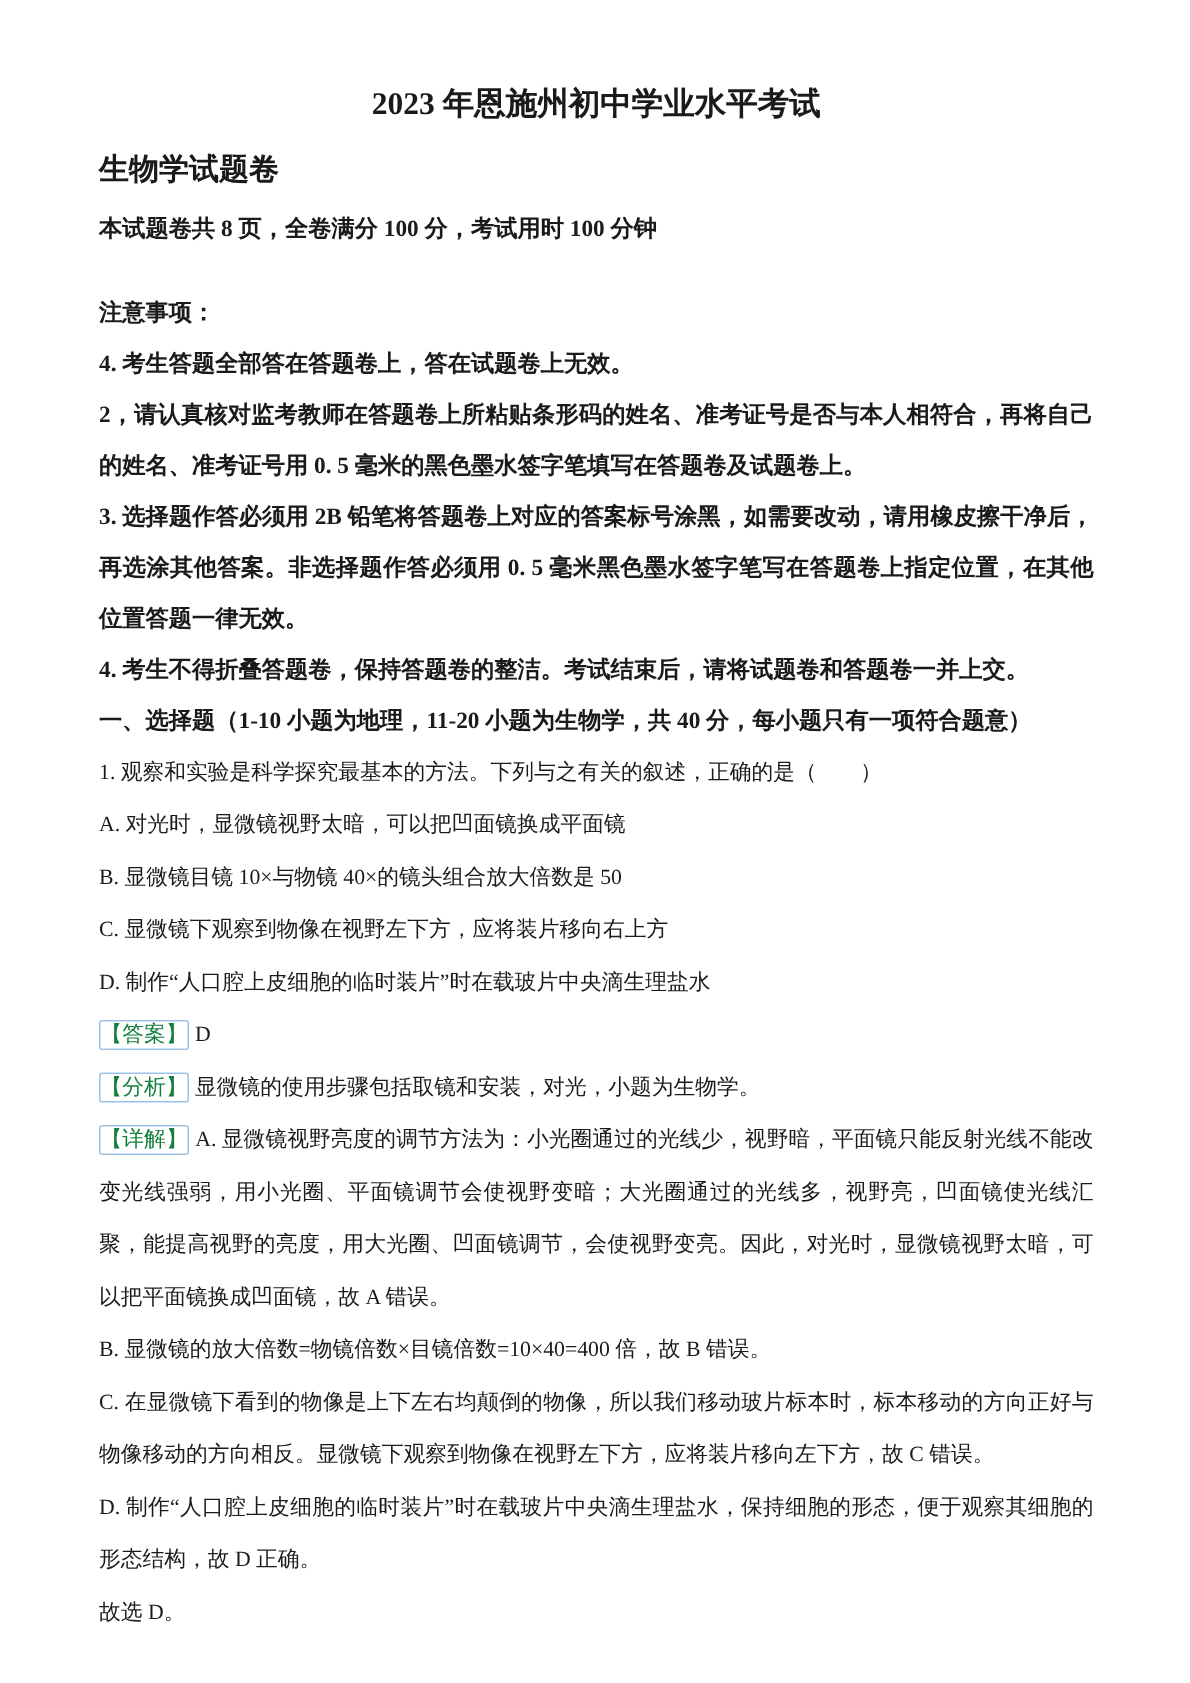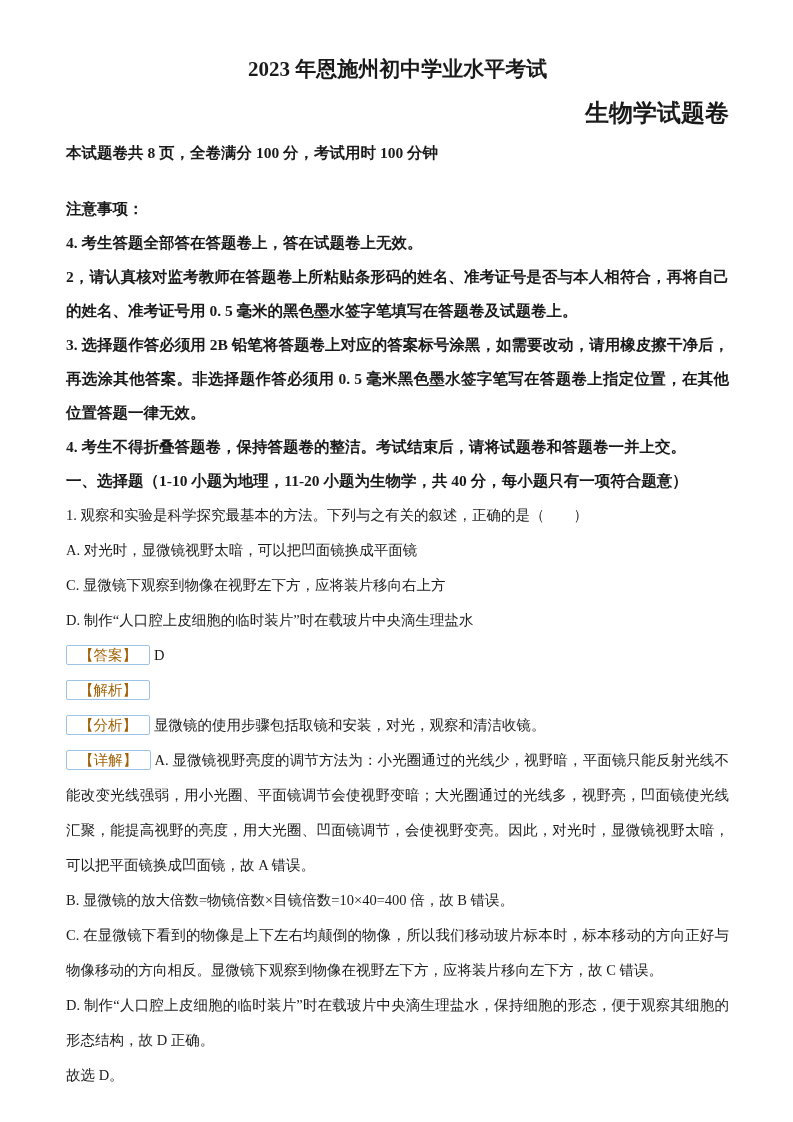--- a/index.html
+++ b/index.html
@@ -15,41 +15,41 @@
     padding: 46px 64px 20px 66px;
     background: #ffffff;
   }
   p { margin: 0; }
   .title {
     text-align: center; font-weight: bold;
     font-size: 21px; line-height: 46px;
     font-family: "Liberation Serif", "DejaVu Serif", serif;
   }
   .subtitle {
-    text-align: right; font-weight: bold;
-    font-size: 24px; line-height: 42px;
+    text-align: left; font-weight: bold;
+    font-size: 20px; line-height: 42px;
   }
   .meta {
     text-align: left; font-weight: bold;
     font-size: 15.5px; line-height: 38px;
   }
   .bold-para {
     font-weight: bold; font-size: 15.5px; line-height: 34px;
     text-align: justify;
   }
   .notice-head { margin-top: 20px; }
   .body-para {
     font-weight: normal; font-size: 14.5px; line-height: 35px;
     text-align: justify;
   }
   .tag {
-    color: #a16207;
+    color: #15803d;
     border: 1px solid #9cc3e6;
     border-radius: 2px;
-    padding: 1px 12px;
+    padding: 1px 0;
     margin-right: 4px;
   }
 </style>
 </head>
 <body>
 
 <div class="page">
 
   <p class="title">2023 年恩施州初中学业水平考试</p>
   <p class="subtitle">生物学试题卷</p>
@@ -58,28 +58,28 @@
   <p class="bold-para notice-head">注意事项：</p>
   <p class="bold-para">4. 考生答题全部答在答题卷上，答在试题卷上无效。</p>
   <p class="bold-para">2，请认真核对监考教师在答题卷上所粘贴条形码的姓名、准考证号是否与本人相符合，再将自己的姓名、准考证号用 0. 5 毫米的黑色墨水签字笔填写在答题卷及试题卷上。</p>
   <p class="bold-para">3. 选择题作答必须用 2B 铅笔将答题卷上对应的答案标号涂黑，如需要改动，请用橡皮擦干净后，再选涂其他答案。非选择题作答必须用 0. 5 毫米黑色墨水签字笔写在答题卷上指定位置，在其他位置答题一律无效。</p>
   <p class="bold-para">4. 考生不得折叠答题卷，保持答题卷的整洁。考试结束后，请将试题卷和答题卷一并上交。</p>
 
   <p class="bold-para">一、选择题（1-10 小题为地理，11-20 小题为生物学，共 40 分，每小题只有一项符合题意）</p>
 
   <p class="body-para">1. 观察和实验是科学探究最基本的方法。下列与之有关的叙述，正确的是（　　）</p>
   <p class="body-para">A. 对光时，显微镜视野太暗，可以把凹面镜换成平面镜</p>
+  <p class="body-para">B. 显微镜目镜 10×与物镜 40×的镜头组合放大倍数是 50</p>
   <p class="body-para">C. 显微镜下观察到物像在视野左下方，应将装片移向右上方</p>
   <p class="body-para">D. 制作“人口腔上皮细胞的临时装片”时在载玻片中央滴生理盐水</p>
 
   <p class="body-para"><span class="tag">【答案】</span><span>D</span></p>
 
-  <p class="body-para"><span class="tag">【解析】</span></p>
 
-  <p class="body-para"><span class="tag">【分析】</span><span>显微镜的使用步骤包括取镜和安装，对光，观察和清洁收镜。</span></p>
+  <p class="body-para"><span class="tag">【分析】</span><span>显微镜的使用步骤包括取镜和安装，对光，小题为生物学。</span></p>
 
   <p class="body-para"><span class="tag">【详解】</span><span>A. 显微镜视野亮度的调节方法为：小光圈通过的光线少，视野暗，平面镜只能反射光线不能改变光线强弱，用小光圈、平面镜调节会使视野变暗；大光圈通过的光线多，视野亮，凹面镜使光线汇聚，能提高视野的亮度，用大光圈、凹面镜调节，会使视野变亮。因此，对光时，显微镜视野太暗，可以把平面镜换成凹面镜，故 A 错误。</span></p>
 
   <p class="body-para">B. 显微镜的放大倍数=物镜倍数×目镜倍数=10×40=400 倍，故 B 错误。</p>
   <p class="body-para">C. 在显微镜下看到的物像是上下左右均颠倒的物像，所以我们移动玻片标本时，标本移动的方向正好与物像移动的方向相反。显微镜下观察到物像在视野左下方，应将装片移向左下方，故 C 错误。</p>
   <p class="body-para">D. 制作“人口腔上皮细胞的临时装片”时在载玻片中央滴生理盐水，保持细胞的形态，便于观察其细胞的形态结构，故 D 正确。</p>
 
   <p class="body-para">故选 D。</p>
 
 </div>

